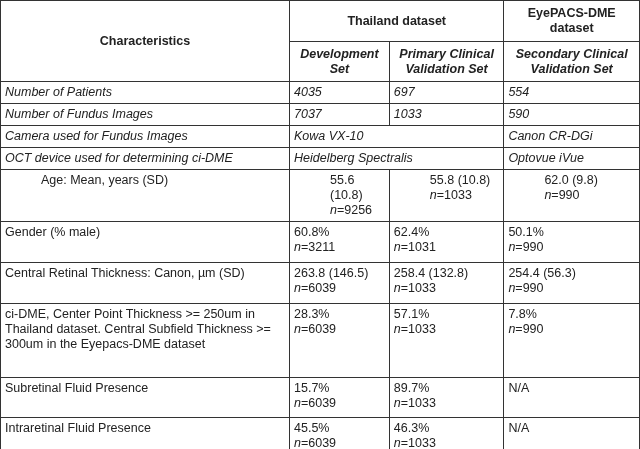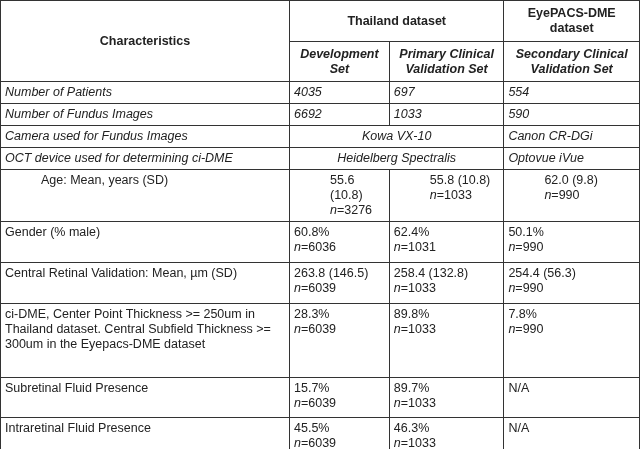--- a/index.html
+++ b/index.html
@@ -16,21 +16,21 @@
     border: 1.5px solid #333333;
     padding: 3px 4px;
     vertical-align: top;
     line-height: 15px;
   }
   th { font-weight: bold; text-align: center; vertical-align: middle; color: #222; }
   .c0 { width: 275px; }
   .c1 { width: 95px; }
   .c2 { width: 109px; }
   .c3 { width: 129px; }
-  .center { text-align: center; margin-top: 44px; }
+  .center { text-align: left; margin-top: 44px; }
   .n-label { font-style: italic; }
   tr.h1 th { height: 34px; }
   tr.h2 th { height: 33px; font-style: italic; }
   tr.r1 td { height: 15px; font-style: italic; }
   tr.r2 td { height: 30px; padding-left: 40px; }
   tr.r3 td { height: 34px; border-radius: 10px; }
   tr.r4 td { height: 67px; }
   tr.r5 td { height: 33px; }
 </style>
 </head>
@@ -56,60 +56,60 @@
   </tr>
 
   <tr class="r1">
     <td>Number of Patients</td>
     <td>4035</td>
     <td>697</td>
     <td>554</td>
   </tr>
   <tr class="r1">
     <td>Number of Fundus Images</td>
-    <td>6692</td>
+    <td>7037</td>
     <td>1033</td>
     <td>590</td>
   </tr>
   <tr class="r1">
     <td>Camera used for Fundus Images</td>
     <td colspan="2" class="center">Kowa VX-10</td>
     <td>Canon CR-DGi</td>
   </tr>
   <tr class="r1">
     <td>OCT device used for determining ci-DME</td>
     <td colspan="2" class="center">Heidelberg Spectralis</td>
     <td>Optovue iVue</td>
   </tr>
 
   <tr class="r2">
     <td>Age: Mean, years (SD)</td>
-    <td><span>55.6 (10.8)</span><br><span class="n-label">n</span><span>=3276</span></td>
+    <td><span>55.6 (10.8)</span><br><span class="n-label">n</span><span>=9256</span></td>
     <td><span>55.8 (10.8)</span><br><span class="n-label">n</span><span>=1033</span></td>
     <td><span>62.0 (9.8)</span><br><span class="n-label">n</span><span>=990</span></td>
   </tr>
 
   <tr class="r3">
     <td>Gender (% male)</td>
-    <td><span>60.8%</span><br><span class="n-label">n</span><span>=6036</span></td>
+    <td><span>60.8%</span><br><span class="n-label">n</span><span>=3211</span></td>
     <td><span>62.4%</span><br><span class="n-label">n</span><span>=1031</span></td>
     <td><span>50.1%</span><br><span class="n-label">n</span><span>=990</span></td>
   </tr>
 
   <tr class="r3">
-    <td>Central Retinal Validation: Mean, µm (SD)</td>
+    <td>Central Retinal Thickness: Canon, µm (SD)</td>
     <td><span>263.8 (146.5)</span><br><span class="n-label">n</span><span>=6039</span></td>
     <td><span>258.4 (132.8)</span><br><span class="n-label">n</span><span>=1033</span></td>
     <td><span>254.4 (56.3)</span><br><span class="n-label">n</span><span>=990</span></td>
   </tr>
 
   <tr class="r4">
     <td>ci-DME, Center Point Thickness &gt;= 250um in Thailand dataset. Central Subfield Thickness &gt;= 300um in the Eyepacs-DME dataset</td>
     <td><span>28.3%</span><br><span class="n-label">n</span><span>=6039</span></td>
-    <td><span>89.8%</span><br><span class="n-label">n</span><span>=1033</span></td>
+    <td><span>57.1%</span><br><span class="n-label">n</span><span>=1033</span></td>
     <td><span>7.8%</span><br><span class="n-label">n</span><span>=990</span></td>
   </tr>
 
   <tr class="r5">
     <td>Subretinal Fluid Presence</td>
     <td><span>15.7%</span><br><span class="n-label">n</span><span>=6039</span></td>
     <td><span>89.7%</span><br><span class="n-label">n</span><span>=1033</span></td>
     <td>N/A</td>
   </tr>
 

